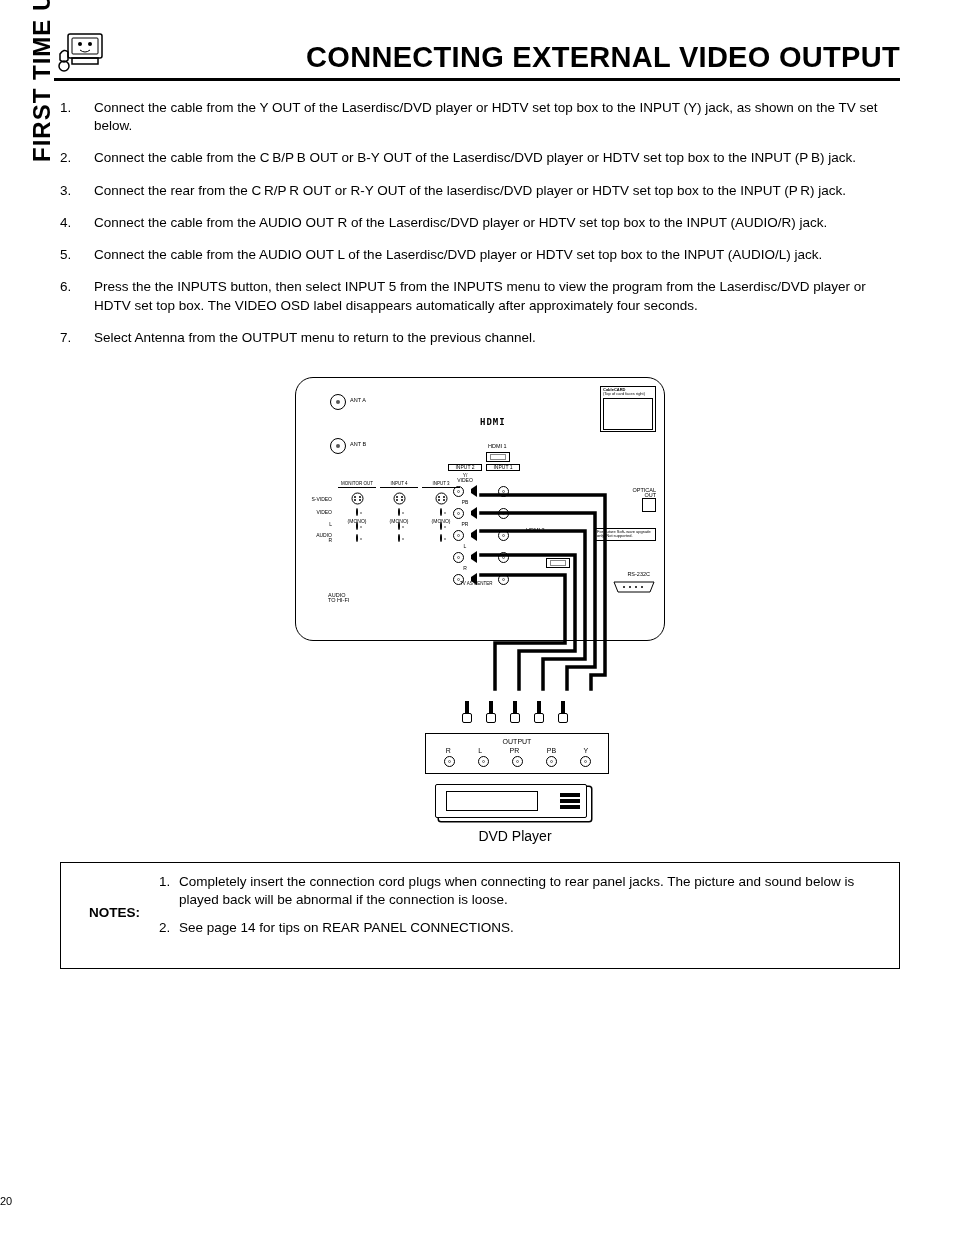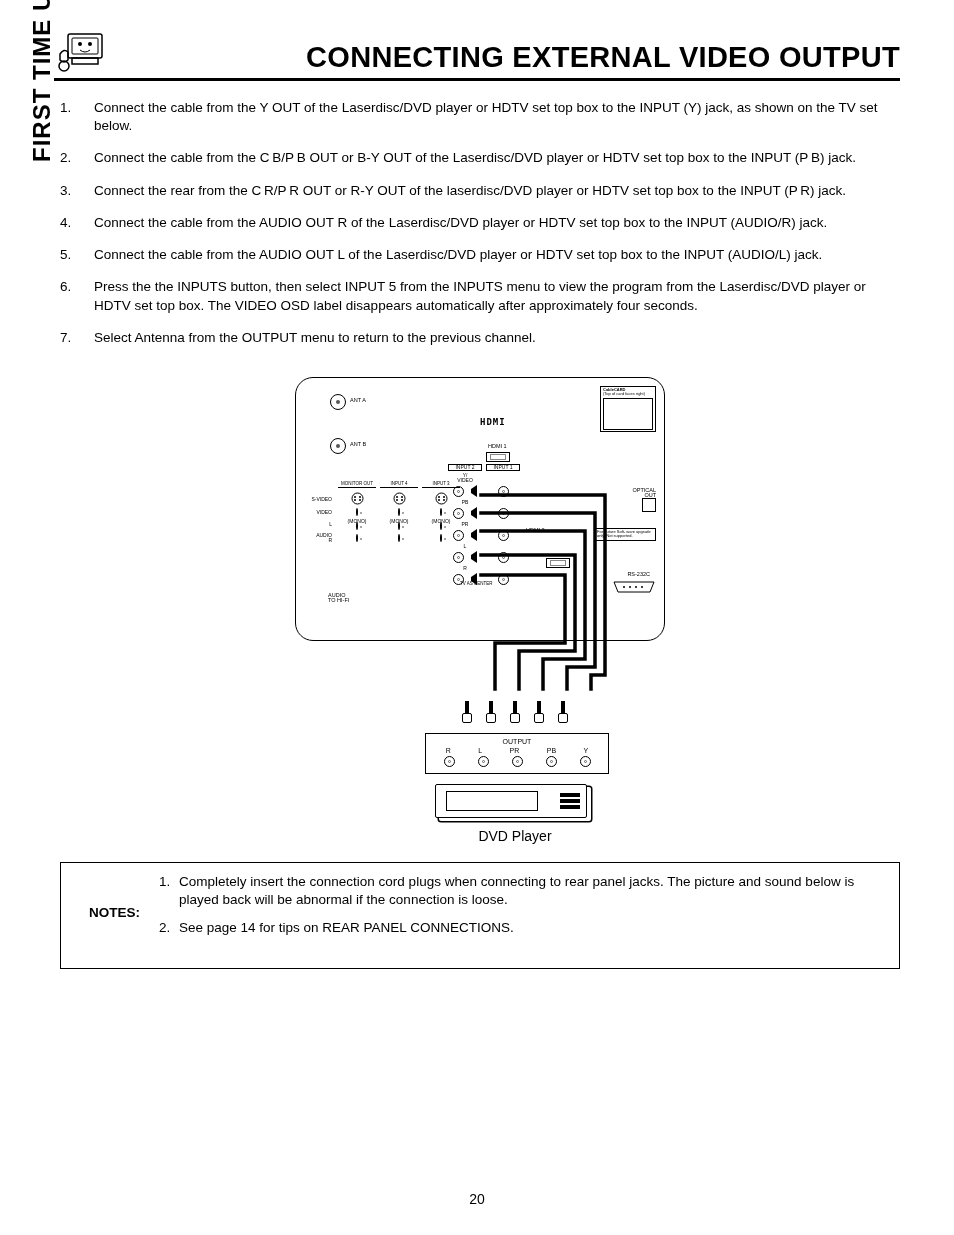--- a/index.html
+++ b/index.html
@@ -113,22 +113,21 @@
   .notes-items > li::before {
     content: counter(n) ".";
     position: absolute;
     left: 0;
   }
   .pagenum {
     position: absolute;
     bottom: 28px;
     left: 0;
     width: 100%;
-    text-align: center;
-    font-size: 14px;
+    font-size: 11px;
   }
   
   .diagram {
     width: 370px;
   }
   .tv-panel {
     border: 1px solid #000;
     border-radius: 18px;
     height: 230px;
     position: relative;

